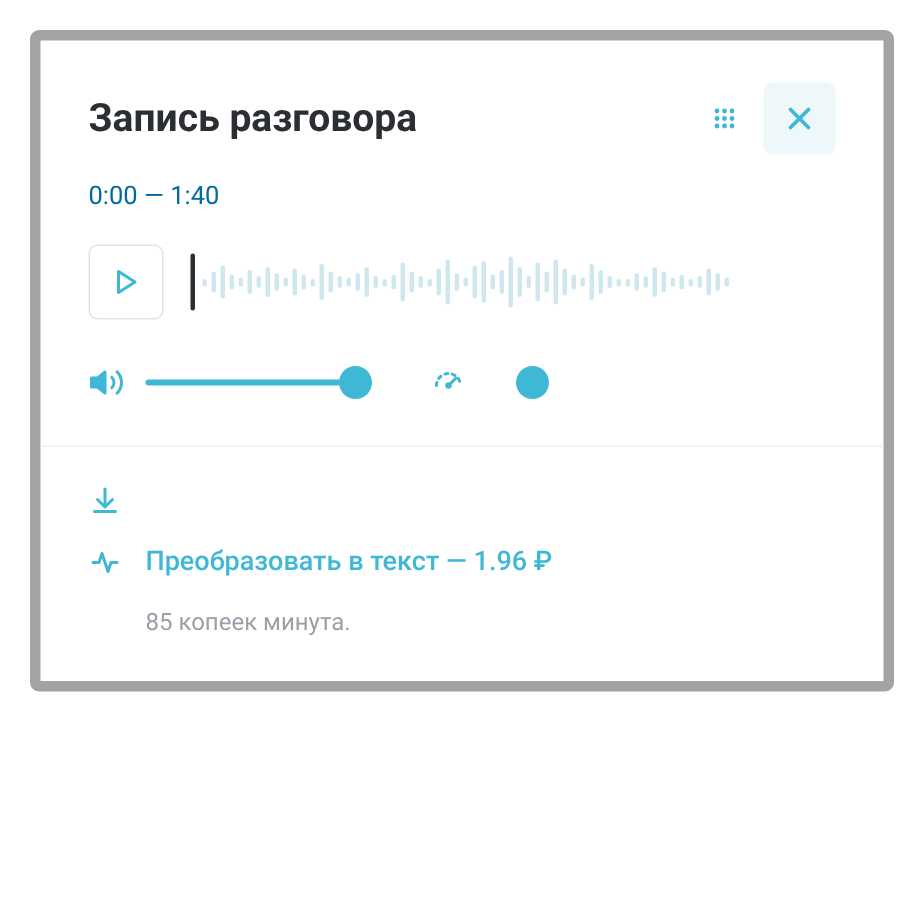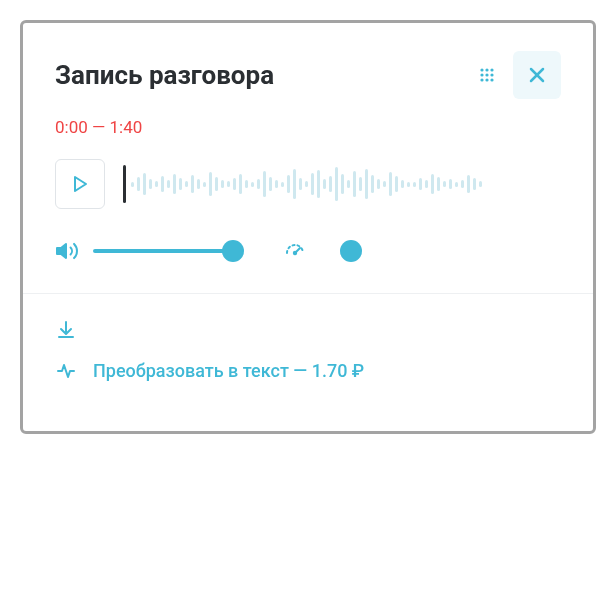--- a/index.html
+++ b/index.html
@@ -4,21 +4,21 @@
 <style>
   * { box-sizing: border-box; margin: 0; padding: 0; }
   body {
     font-family: -apple-system, BlinkMacSystemFont, "Segoe UI", Roboto, Arial, sans-serif;
     background: #fff;
     width: 616px;
     height: 605px;
     padding: 20px;
   }
   .panel {
-    border: 3px solid #a3a3a3;
+    border: 7px solid #a3a3a3;
     border-radius: 6px;
     padding: 28px 32px 30px 32px;
     background: #fff;
   }
   .header-row {
     display: flex;
     align-items: center;
     justify-content: space-between;
     margin-bottom: 18px;
   }
@@ -45,21 +45,21 @@
     height: 48px;
     background: #eef8fb;
     border-radius: 6px;
     display: flex;
     align-items: center;
     justify-content: center;
     cursor: pointer;
     color: #3fb8d6;
   }
   .timerange {
-    color: #ef4444;
+    color: #0369a1;
     font-size: 17px;
     margin-bottom: 22px;
   }
   .player-row {
     display: flex;
     align-items: center;
     gap: 18px;
     margin-bottom: 30px;
   }
   .play-btn {
@@ -326,17 +326,18 @@
       </svg>
     </span>
   </div>
 
   <div class="action-row">
     <span class="action-icon">
       <svg width="20" height="20" viewBox="0 0 20 20" fill="none" stroke="currentColor" stroke-width="2" stroke-linecap="round" stroke-linejoin="round">
         <polyline points="2 10 6 10 8 4 12 16 14 10 18 10"></polyline>
       </svg>
     </span>
-    <span class="action-text">Преобразовать в текст — 1.70 ₽</span>
-  </div>
-
+    <span class="action-text">Преобразовать в текст — 1.96 ₽</span>
+  </div>
+
+  <div class="footnote">85 копеек минута.</div>
 
 </div>
 
 </body></html>

